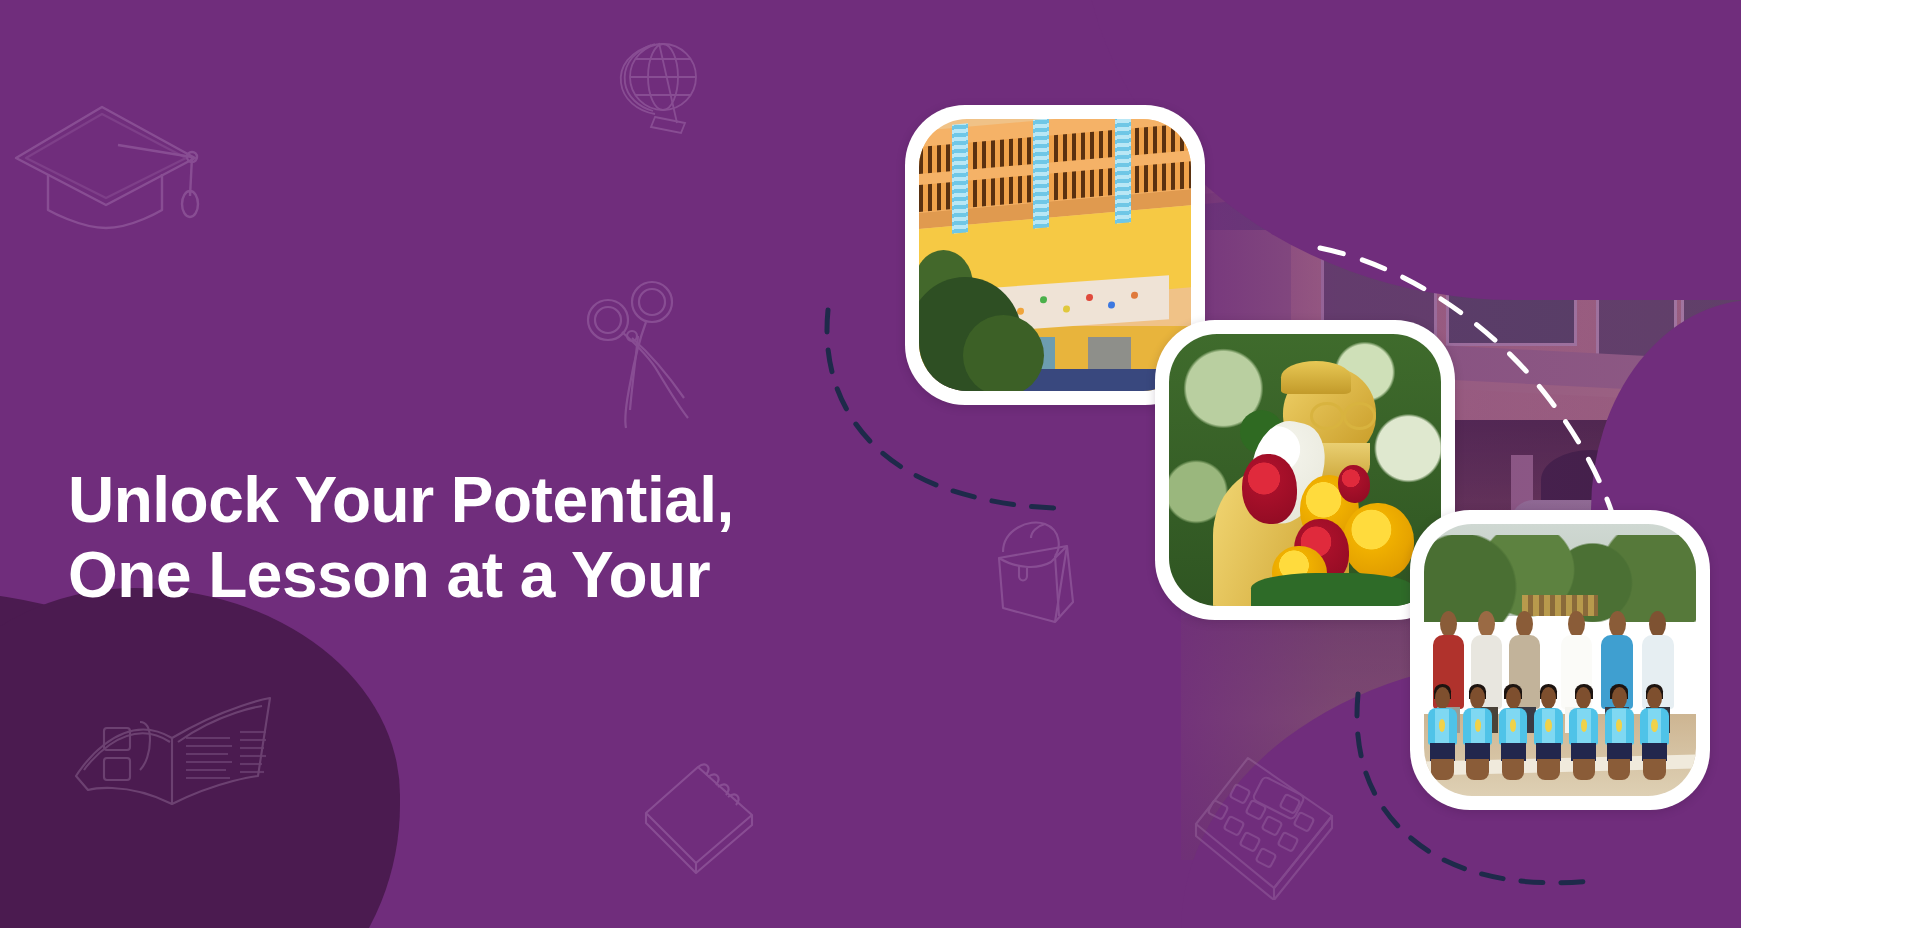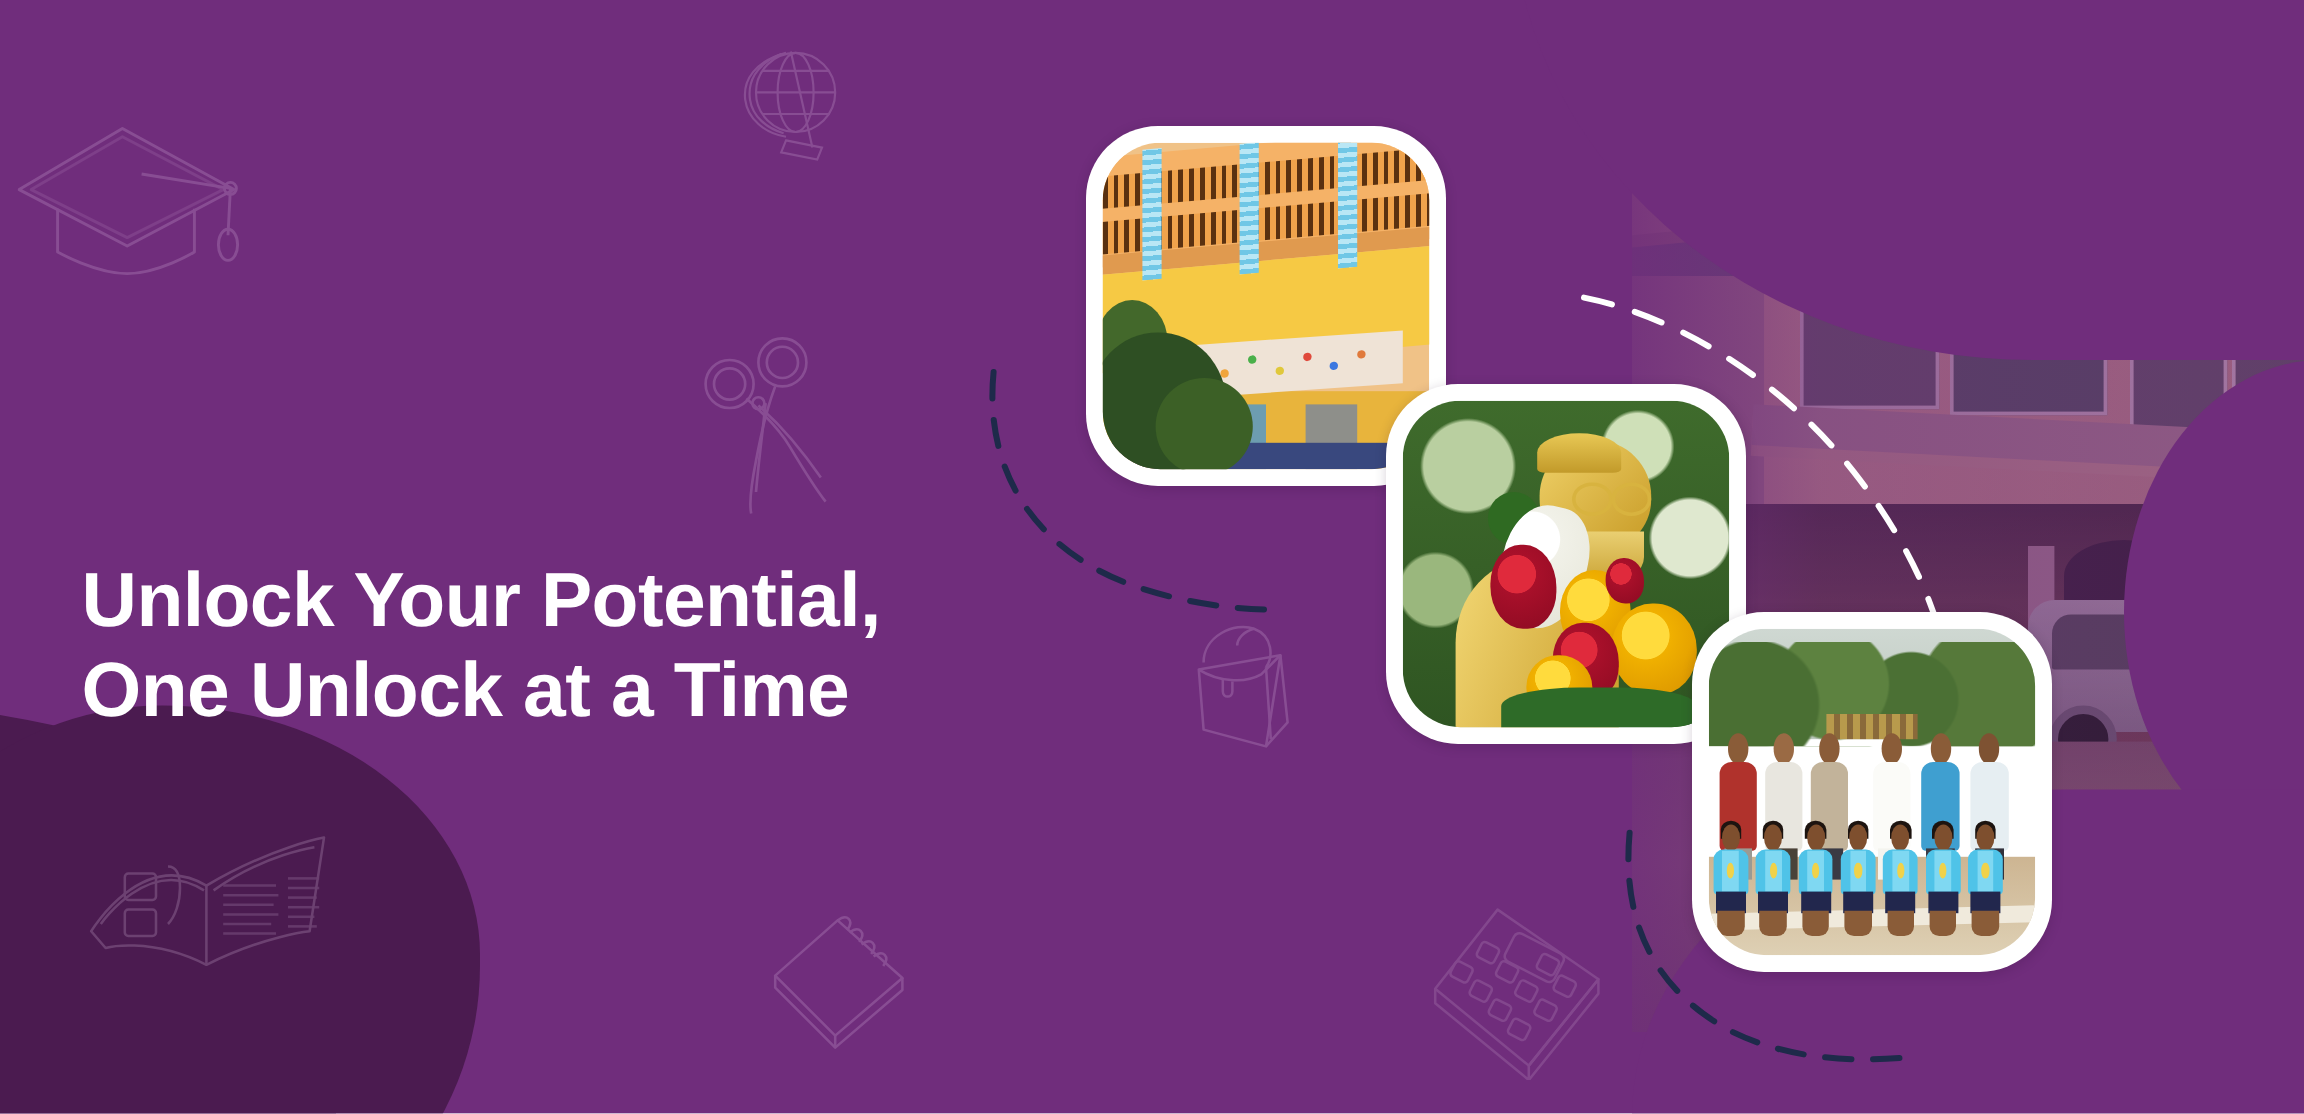--- a/index.html
+++ b/index.html
@@ -1,20 +1,20 @@
 <!DOCTYPE html>
 <html><head>
 <meta charset="utf-8">
 <style>
   html,body{margin:0;padding:0;background:#fff;}
   body{font-family:"Liberation Sans",sans-serif;}
 
   .hero{
     position:relative;
-    width:1920px;height:928px;
+    width:1741px;height:928px;
     overflow:hidden;
     background:#702d7c;
   }
 
   
   .bg-photo{
     position:absolute; right:0; top:0;
     width:560px; height:860px;
     overflow:hidden;
   }
@@ -426,21 +426,21 @@
   </div>
 
   <div class="arc arc-white">
     <svg width="330" height="330" viewBox="0 0 330 330" fill="none">
       <path d="M10 8 C90 24 180 80 240 160 C284 218 306 272 314 320" stroke="#ffffff" stroke-width="5" stroke-dasharray="24 20" stroke-linecap="round"></path>
     </svg>
   </div>
 
   <h1 class="headline">
     <span class="l">Unlock Your Potential,</span>
-    <span class="l">One Unlock at a Time</span>
+    <span class="l">One Lesson at a Your</span>
   </h1>
 
   <div class="card card-1">
     <div class="inner">
       <div class="s-sky"></div>
       <div class="s-floor s-f1"></div>
       <div class="s-rail s-r1"></div>
       <div class="s-floor s-f1b"></div>
       <div class="s-rail s-r2"></div>
       <div class="s-floor s-f2"></div>

